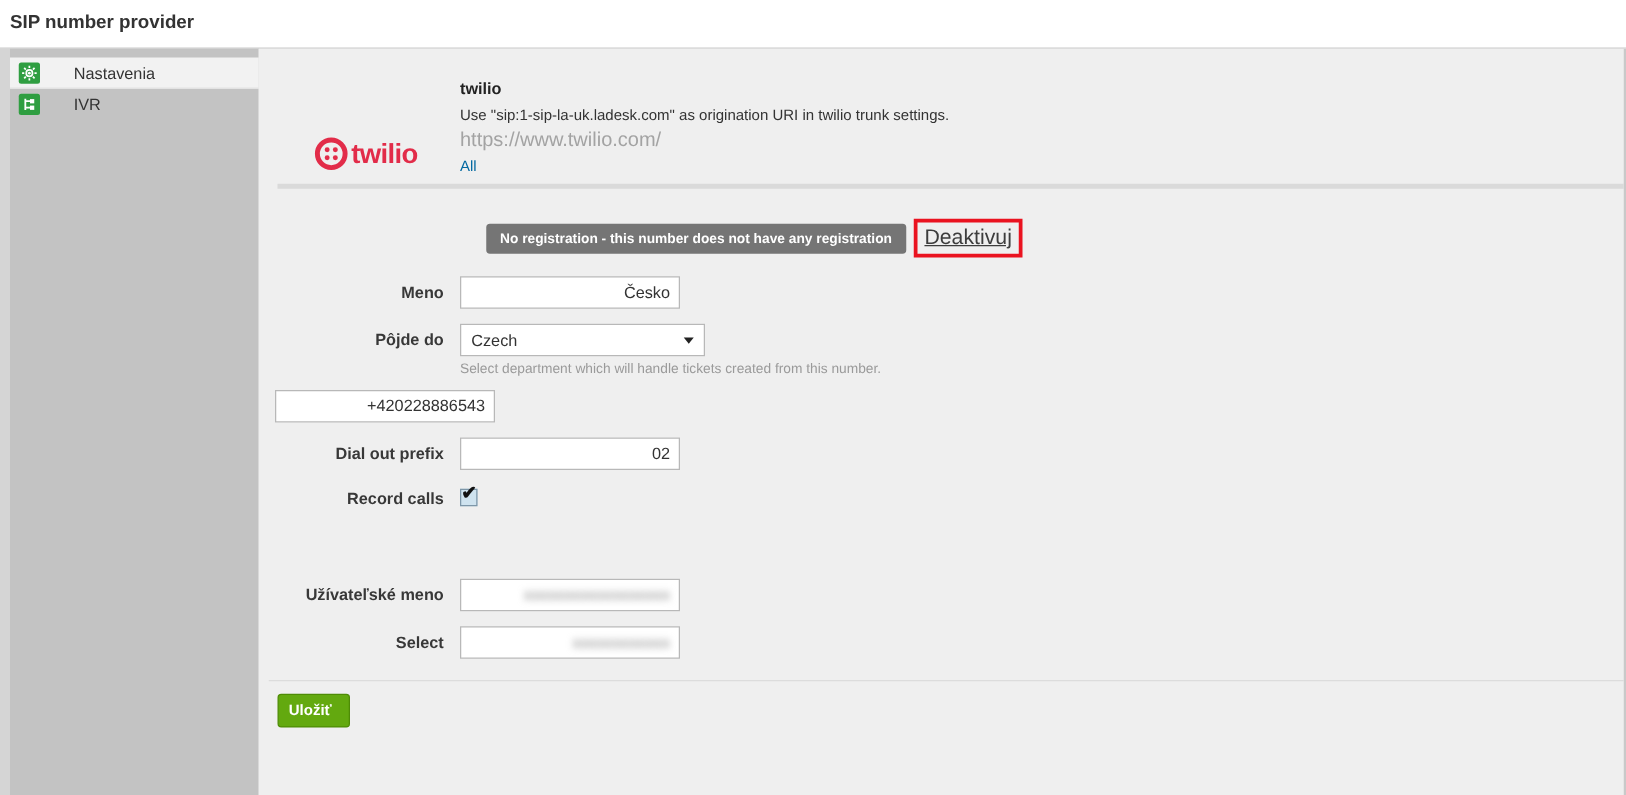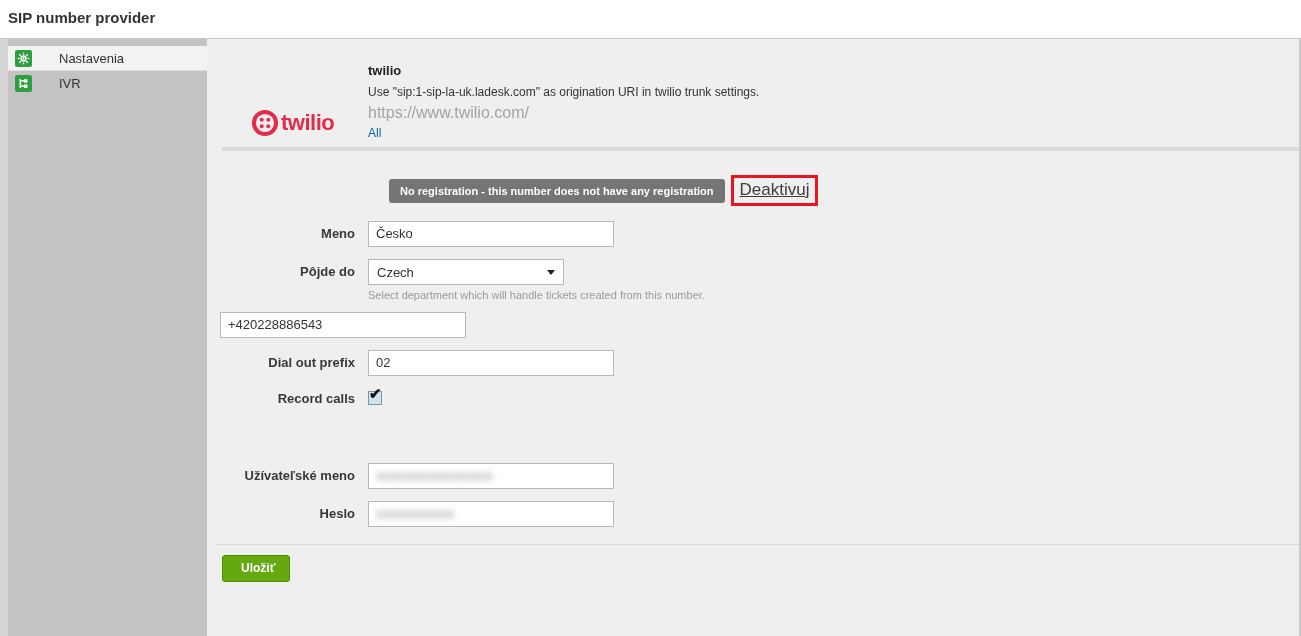--- a/index.html
+++ b/index.html
@@ -38,36 +38,36 @@
   .reg-badge { background:#757575; color:#fff; font-size:11px; font-weight:bold;
                padding:6px 11px; border-radius:3px; white-space:nowrap; }
   .deakt-box { border:3px solid #ea1320; margin-left:6px; padding:2px 6px 3px 6px; }
   .deakt-link { font-size:17px; color:#3d3d3d; text-decoration:underline; cursor:pointer; }
 
   
   .row { position:absolute; left:0; right:0; display:flex; }
   .lbl { width:148px; text-align:right; font-size:13px; font-weight:bold; color:#383838;
          line-height:26px; flex:0 0 auto; }
   .ctrl { margin-left:13px; }
-  .tbox { width:246px; height:26px; background:#fff; border:1px solid #b8b8b8;
-          font-size:13px; color:#333; line-height:24px; padding:0 7px; white-space:nowrap; overflow:hidden; }
+  .tbox { width:176px; height:26px; background:#fff; border:1px solid #b8b8b8;
+          font-size:13px; color:#333; line-height:24px; padding:0 7px; white-space:nowrap; overflow:hidden;text-align:right; }
   .redacted { filter:blur(3px); color:#8a8a8a; }
   .selbox { width:196px; height:26px; background:#fff; border:1px solid #b8b8b8;
             display:flex; align-items:center; padding:0 8px; font-size:13px; color:#333; cursor:pointer; }
   .caret { margin-left:auto; width:0; height:0; border-left:4px solid transparent;
            border-right:4px solid transparent; border-top:5px solid #222; }
   .helper { font-size:11px; color:#9a9a9a; margin-top:4px; }
   .chk { position:relative; width:14px; height:14px; margin-top:5px; background:#cfe3ef;
          border:1px solid #7d96a8; cursor:pointer; }
   .chk .tick { position:absolute; left:0px; top:-7px; font-size:15px; font-weight:bold; color:#111; }
 
   .bottom-sep { position:absolute; left:8px; right:0; top:505px; border-top:1px solid #dcdcdc; }
   .save-btn { position:absolute; left:15px; top:516px; background:#63a90f;
               border:1px solid #4e8c05; border-radius:3px; color:#fff; font-weight:bold;
-              font-size:12px; padding:5px 14px 6px 18px; cursor:pointer;
+              font-size:12px; padding:5px 14px 6px 8px; cursor:pointer;
               font-family:"Liberation Sans", sans-serif; }
 </style>
 </head>
 <body>
 
 <div class="page-title">SIP number provider</div>
 
 <div class="panel">
   <div class="gutter"></div>
 
@@ -178,21 +178,21 @@
 
 
     <div class="row" style="top:424px">
       <div class="lbl">Užívateľské meno</div>
       <div class="ctrl">
           <div class="tbox"><span class="redacted">xxxxxxxxxxxxxxxxxx</span></div>
         </div>
     </div>
 
     <div class="row" style="top:462px">
-      <div class="lbl">Heslo</div>
+      <div class="lbl">Select</div>
       <div class="ctrl">
           <div class="tbox"><span class="redacted">xxxxxxxxxxxx</span></div>
         </div>
     </div>
 
     <div class="bottom-sep"></div>
     <button class="save-btn">Uložiť</button>
 
   </div>
 </div>

